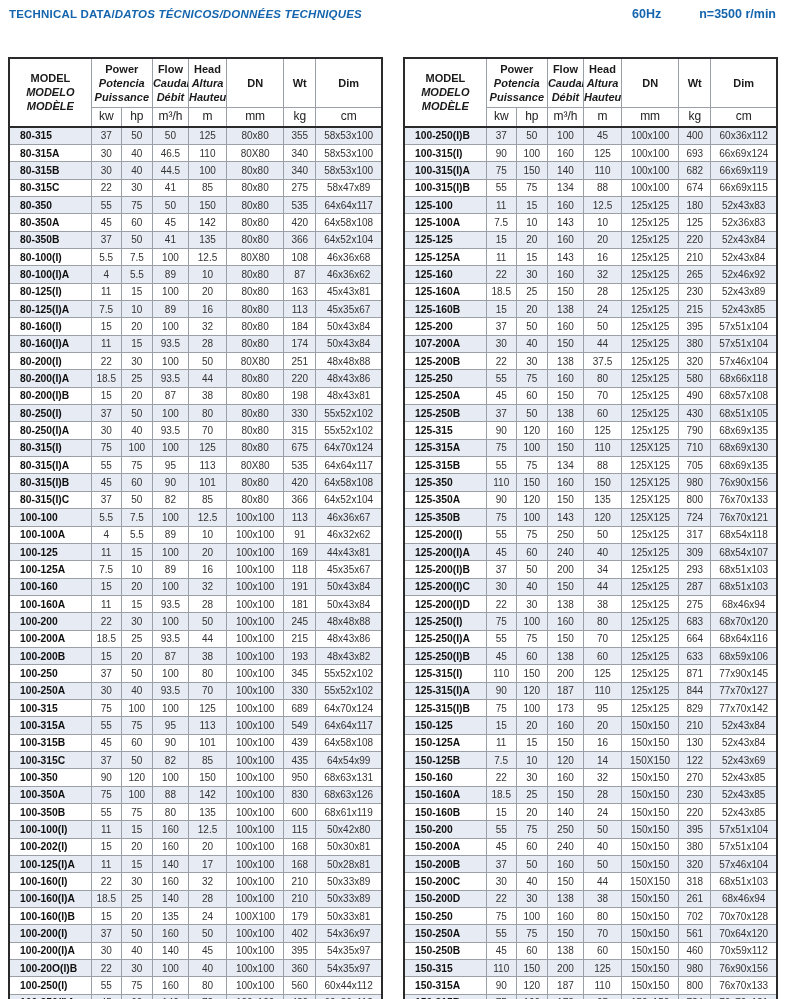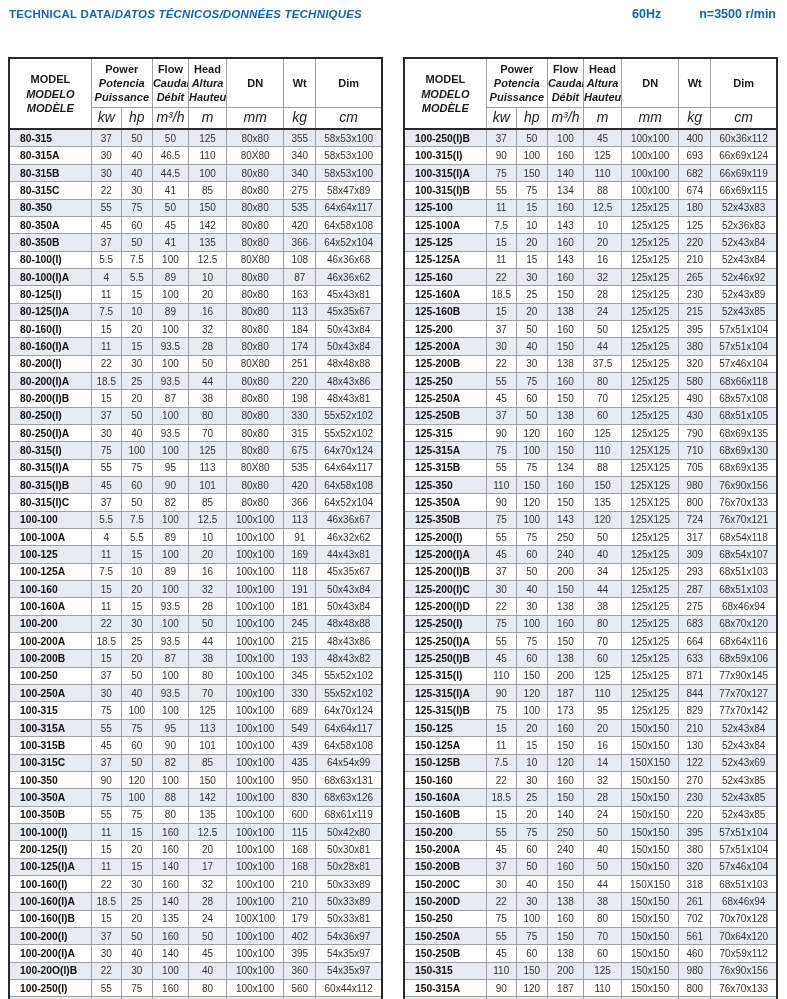--- a/index.html
+++ b/index.html
@@ -34,22 +34,22 @@
   }
   .data-table thead { border-bottom: 2px solid #2a2a2a; }
   .data-table thead th {
     background: #ffffff; color: #1a1a1a;
     font-size: 11px; font-weight: bold;
     line-height: 1.28; padding: 3px 0;
     text-align: center; vertical-align: middle;
   }
   .data-table thead .hline.it { font-style: italic; }
   .data-table thead tr.units th {
-    font-weight: normal; font-size: 14px;
-    height: 13px; padding: 1px 0; color: #222; font-style: italic;
+    font-weight: normal; font-size: 12px;
+    height: 13px; padding: 1px 0; color: #222;
   }
   .data-table tbody td {
     font-size: 10px; color: #333;
     text-align: center; padding: 0;
     height: 16.35px;
   }
   .data-table tbody td.c0 {
     text-align: left; padding-left: 10px;
     font-weight: bold; color: #101010; font-size: 10.3px;
   }
@@ -523,21 +523,21 @@
             <td class="c0">100-100(I)</td>
             <td class="c1">11</td>
             <td class="c2">15</td>
             <td class="c3">160</td>
             <td class="c4">12.5</td>
             <td class="c5">100x100</td>
             <td class="c6">115</td>
             <td class="c7">50x42x80</td>
           </tr>
           <tr>
-            <td class="c0">200-125(I)</td>
+            <td class="c0">100-202(I)</td>
             <td class="c1">15</td>
             <td class="c2">20</td>
             <td class="c3">160</td>
             <td class="c4">20</td>
             <td class="c5">100x100</td>
             <td class="c6">168</td>
             <td class="c7">50x30x81</td>
           </tr>
           <tr>
             <td class="c0">100-125(I)A</td>
@@ -794,21 +794,21 @@
             <td class="c0">125-200</td>
             <td class="c1">37</td>
             <td class="c2">50</td>
             <td class="c3">160</td>
             <td class="c4">50</td>
             <td class="c5">125x125</td>
             <td class="c6">395</td>
             <td class="c7">57x51x104</td>
           </tr>
           <tr>
-            <td class="c0">125-200A</td>
+            <td class="c0">107-200A</td>
             <td class="c1">30</td>
             <td class="c2">40</td>
             <td class="c3">150</td>
             <td class="c4">44</td>
             <td class="c5">125x125</td>
             <td class="c6">380</td>
             <td class="c7">57x51x104</td>
           </tr>
           <tr>
             <td class="c0">125-200B</td>

